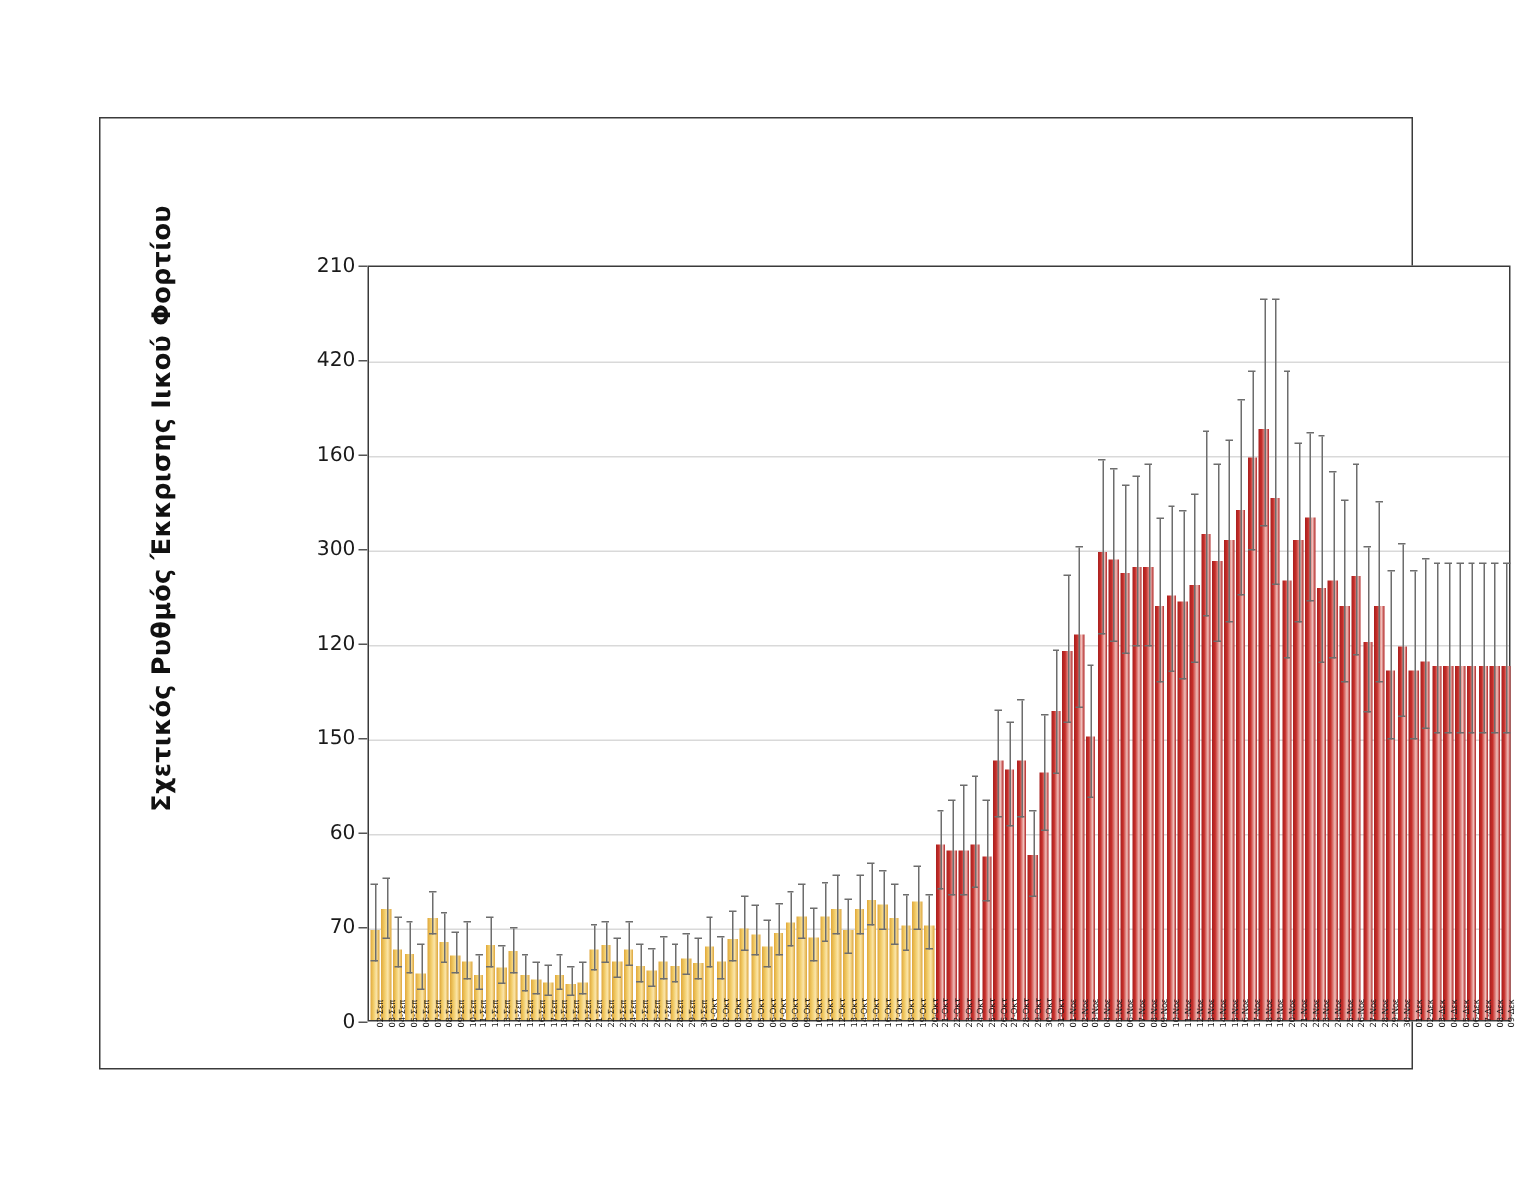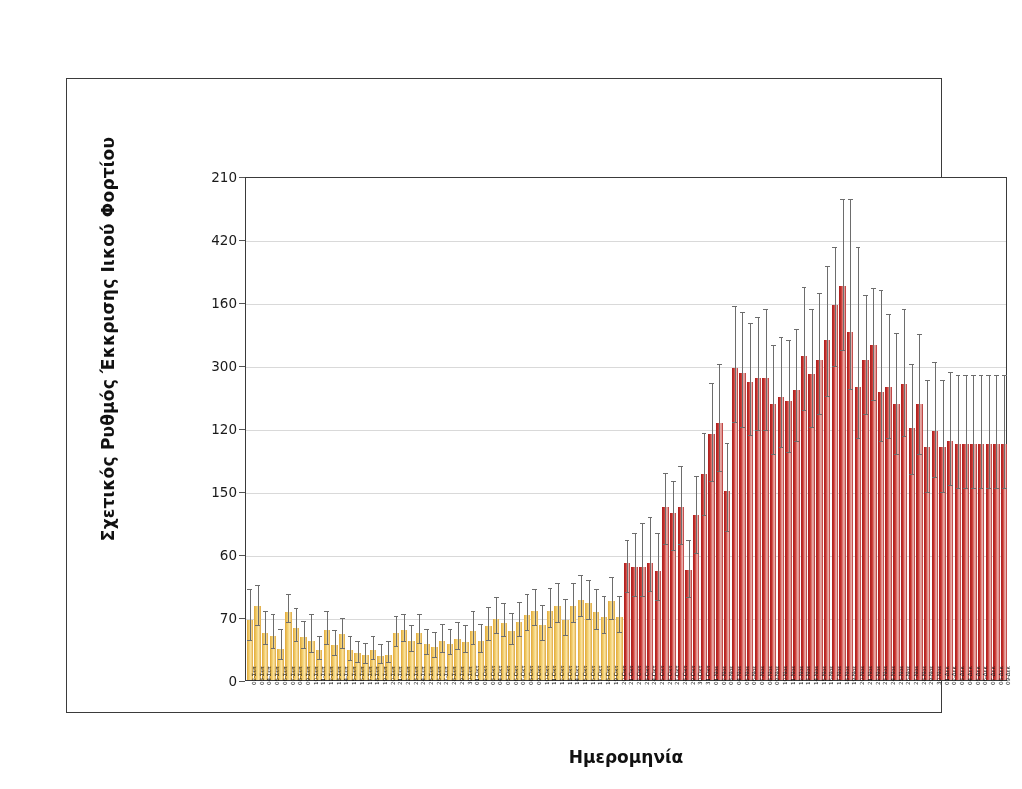--- a/index.html
+++ b/index.html
@@ -595,16 +595,15 @@
         <div class="xlab" style="left: 706.473px; top: 2px;">02-Δεκ</div>
         <div class="xlab" style="left: 714.17px; top: 2px;">03-Δεκ</div>
         <div class="xlab" style="left: 721.867px; top: 2px;">04-Δεκ</div>
         <div class="xlab" style="left: 729.564px; top: 2px;">05-Δεκ</div>
         <div class="xlab" style="left: 737.261px; top: 2px;">06-Δεκ</div>
         <div class="xlab" style="left: 744.958px; top: 2px;">07-Δεκ</div>
         <div class="xlab" style="left: 752.655px; top: 2px;">08-Δεκ</div>
         <div class="xlab" style="left: 760.352px; top: 2px;">09-Δεκ</div>
       </div>
 
-    <div id="x-axis-title">Ημερομηνία</div>
 
   </div>
 </div>
 
 </body></html>

